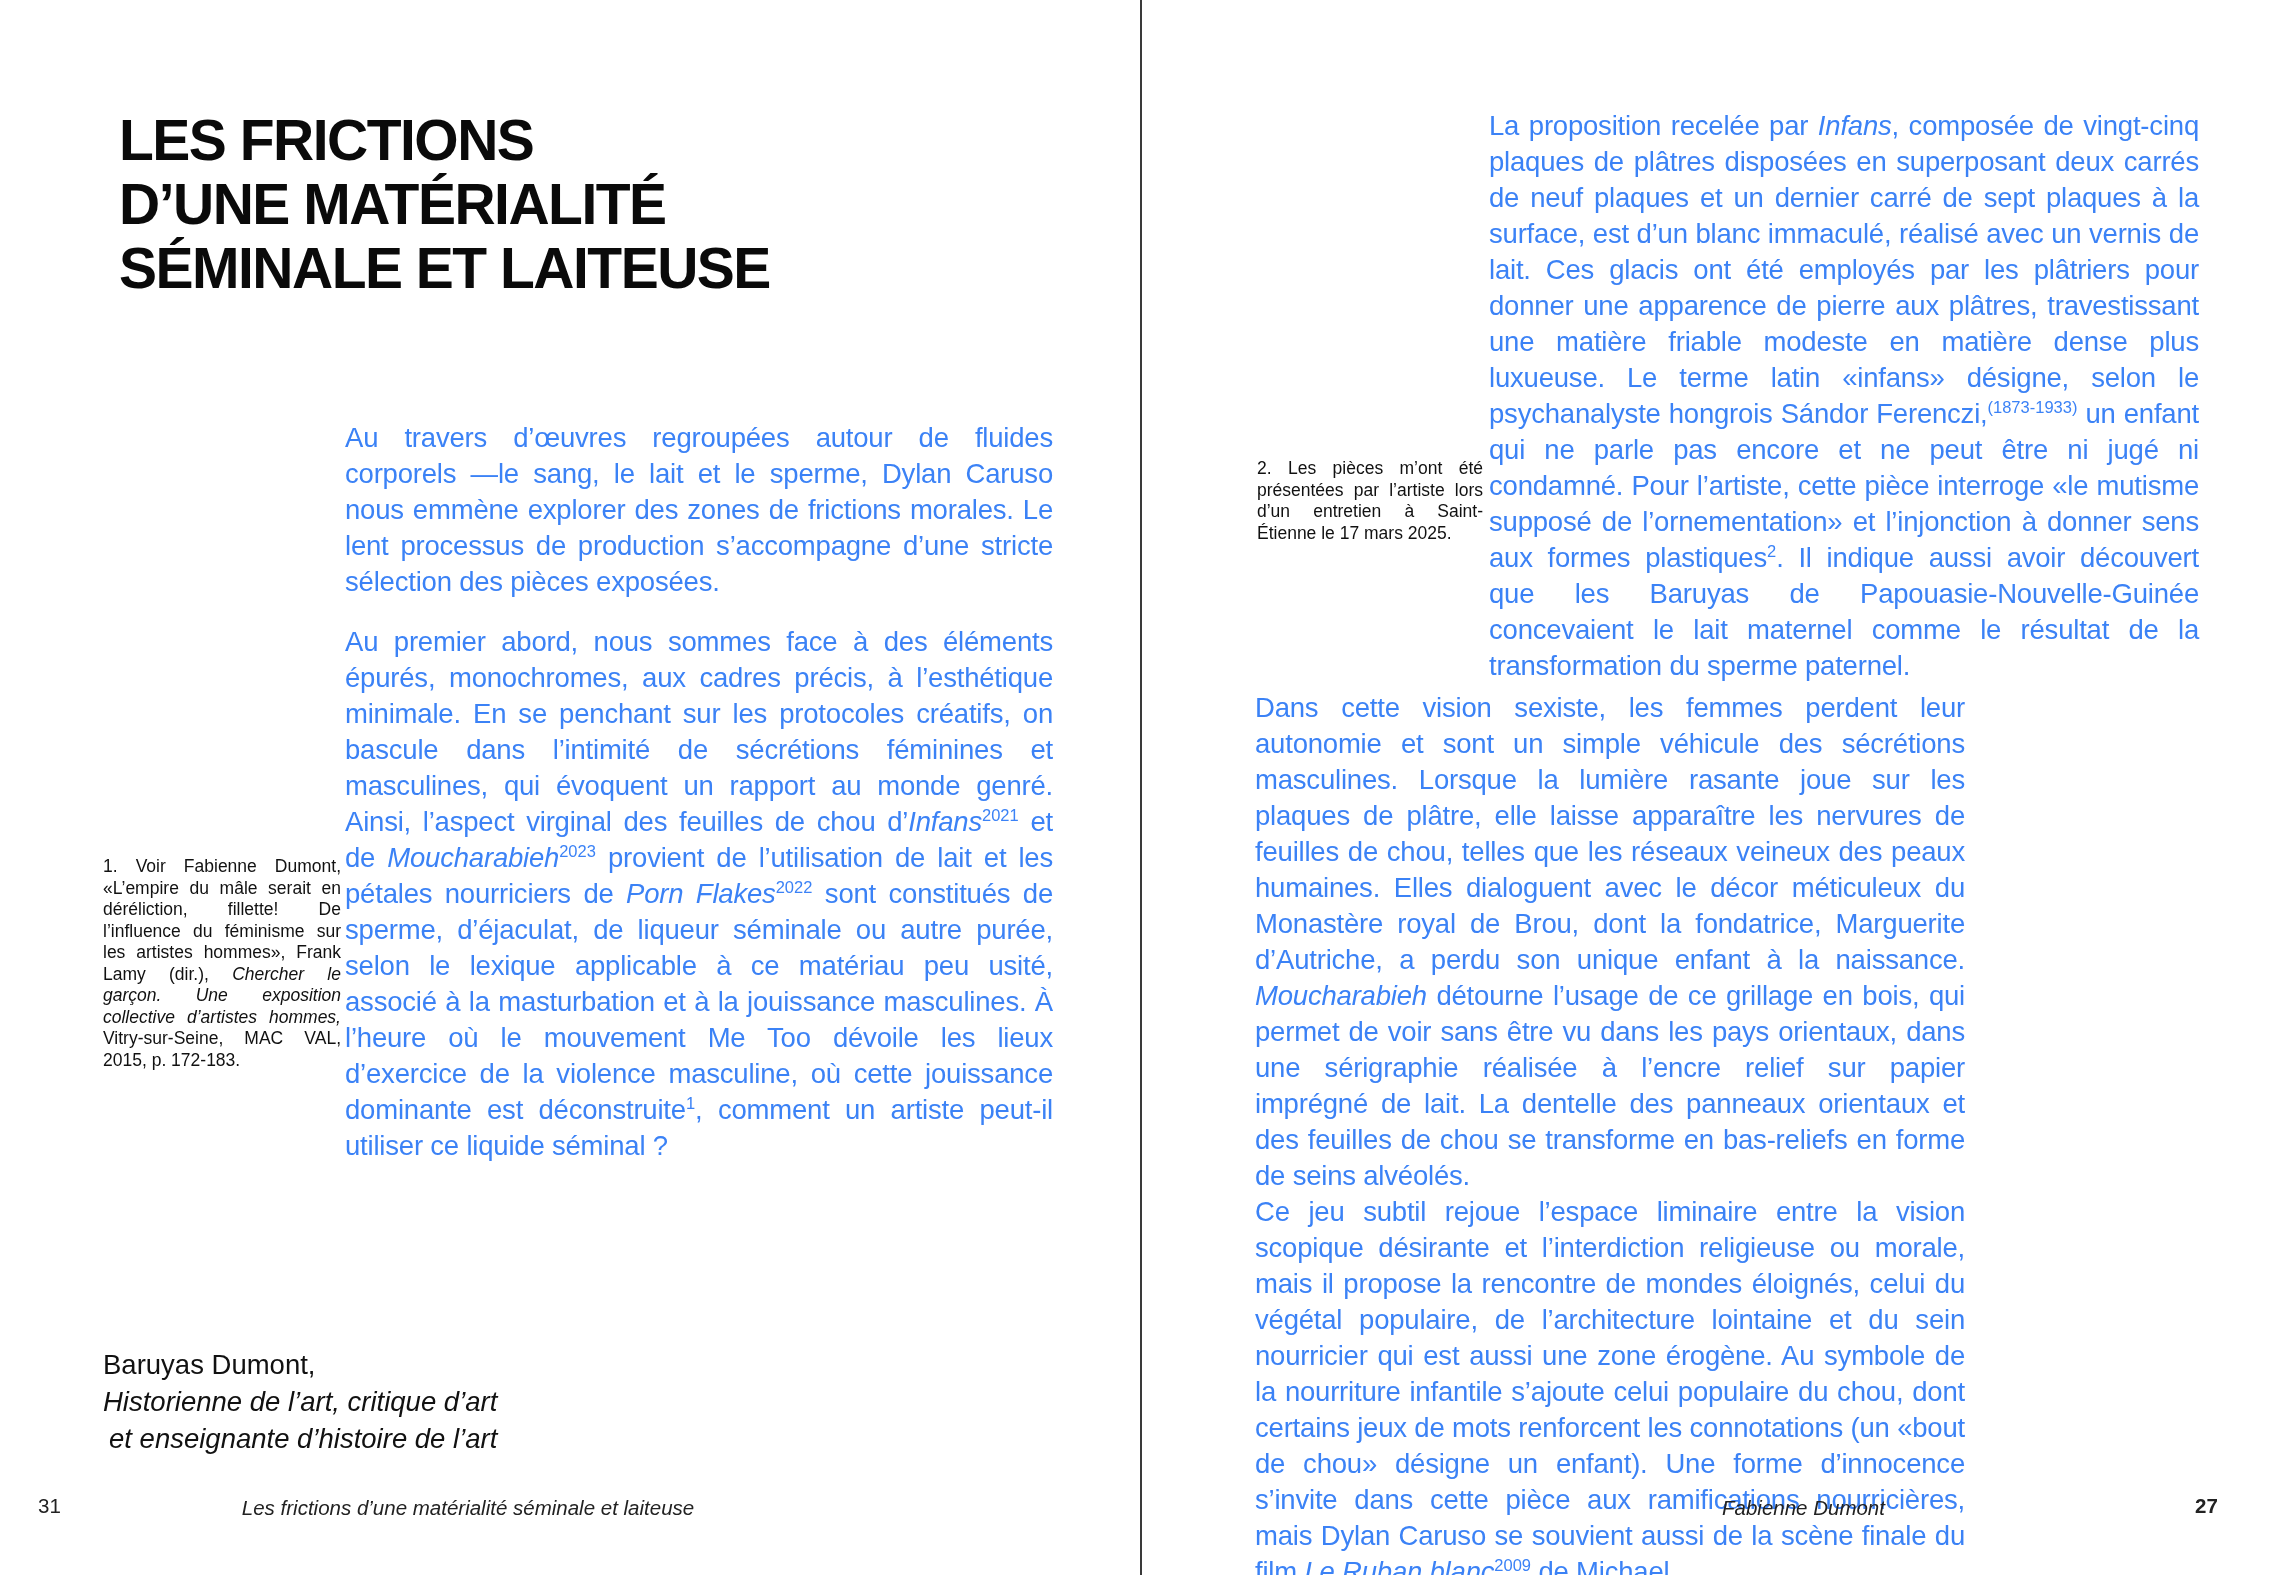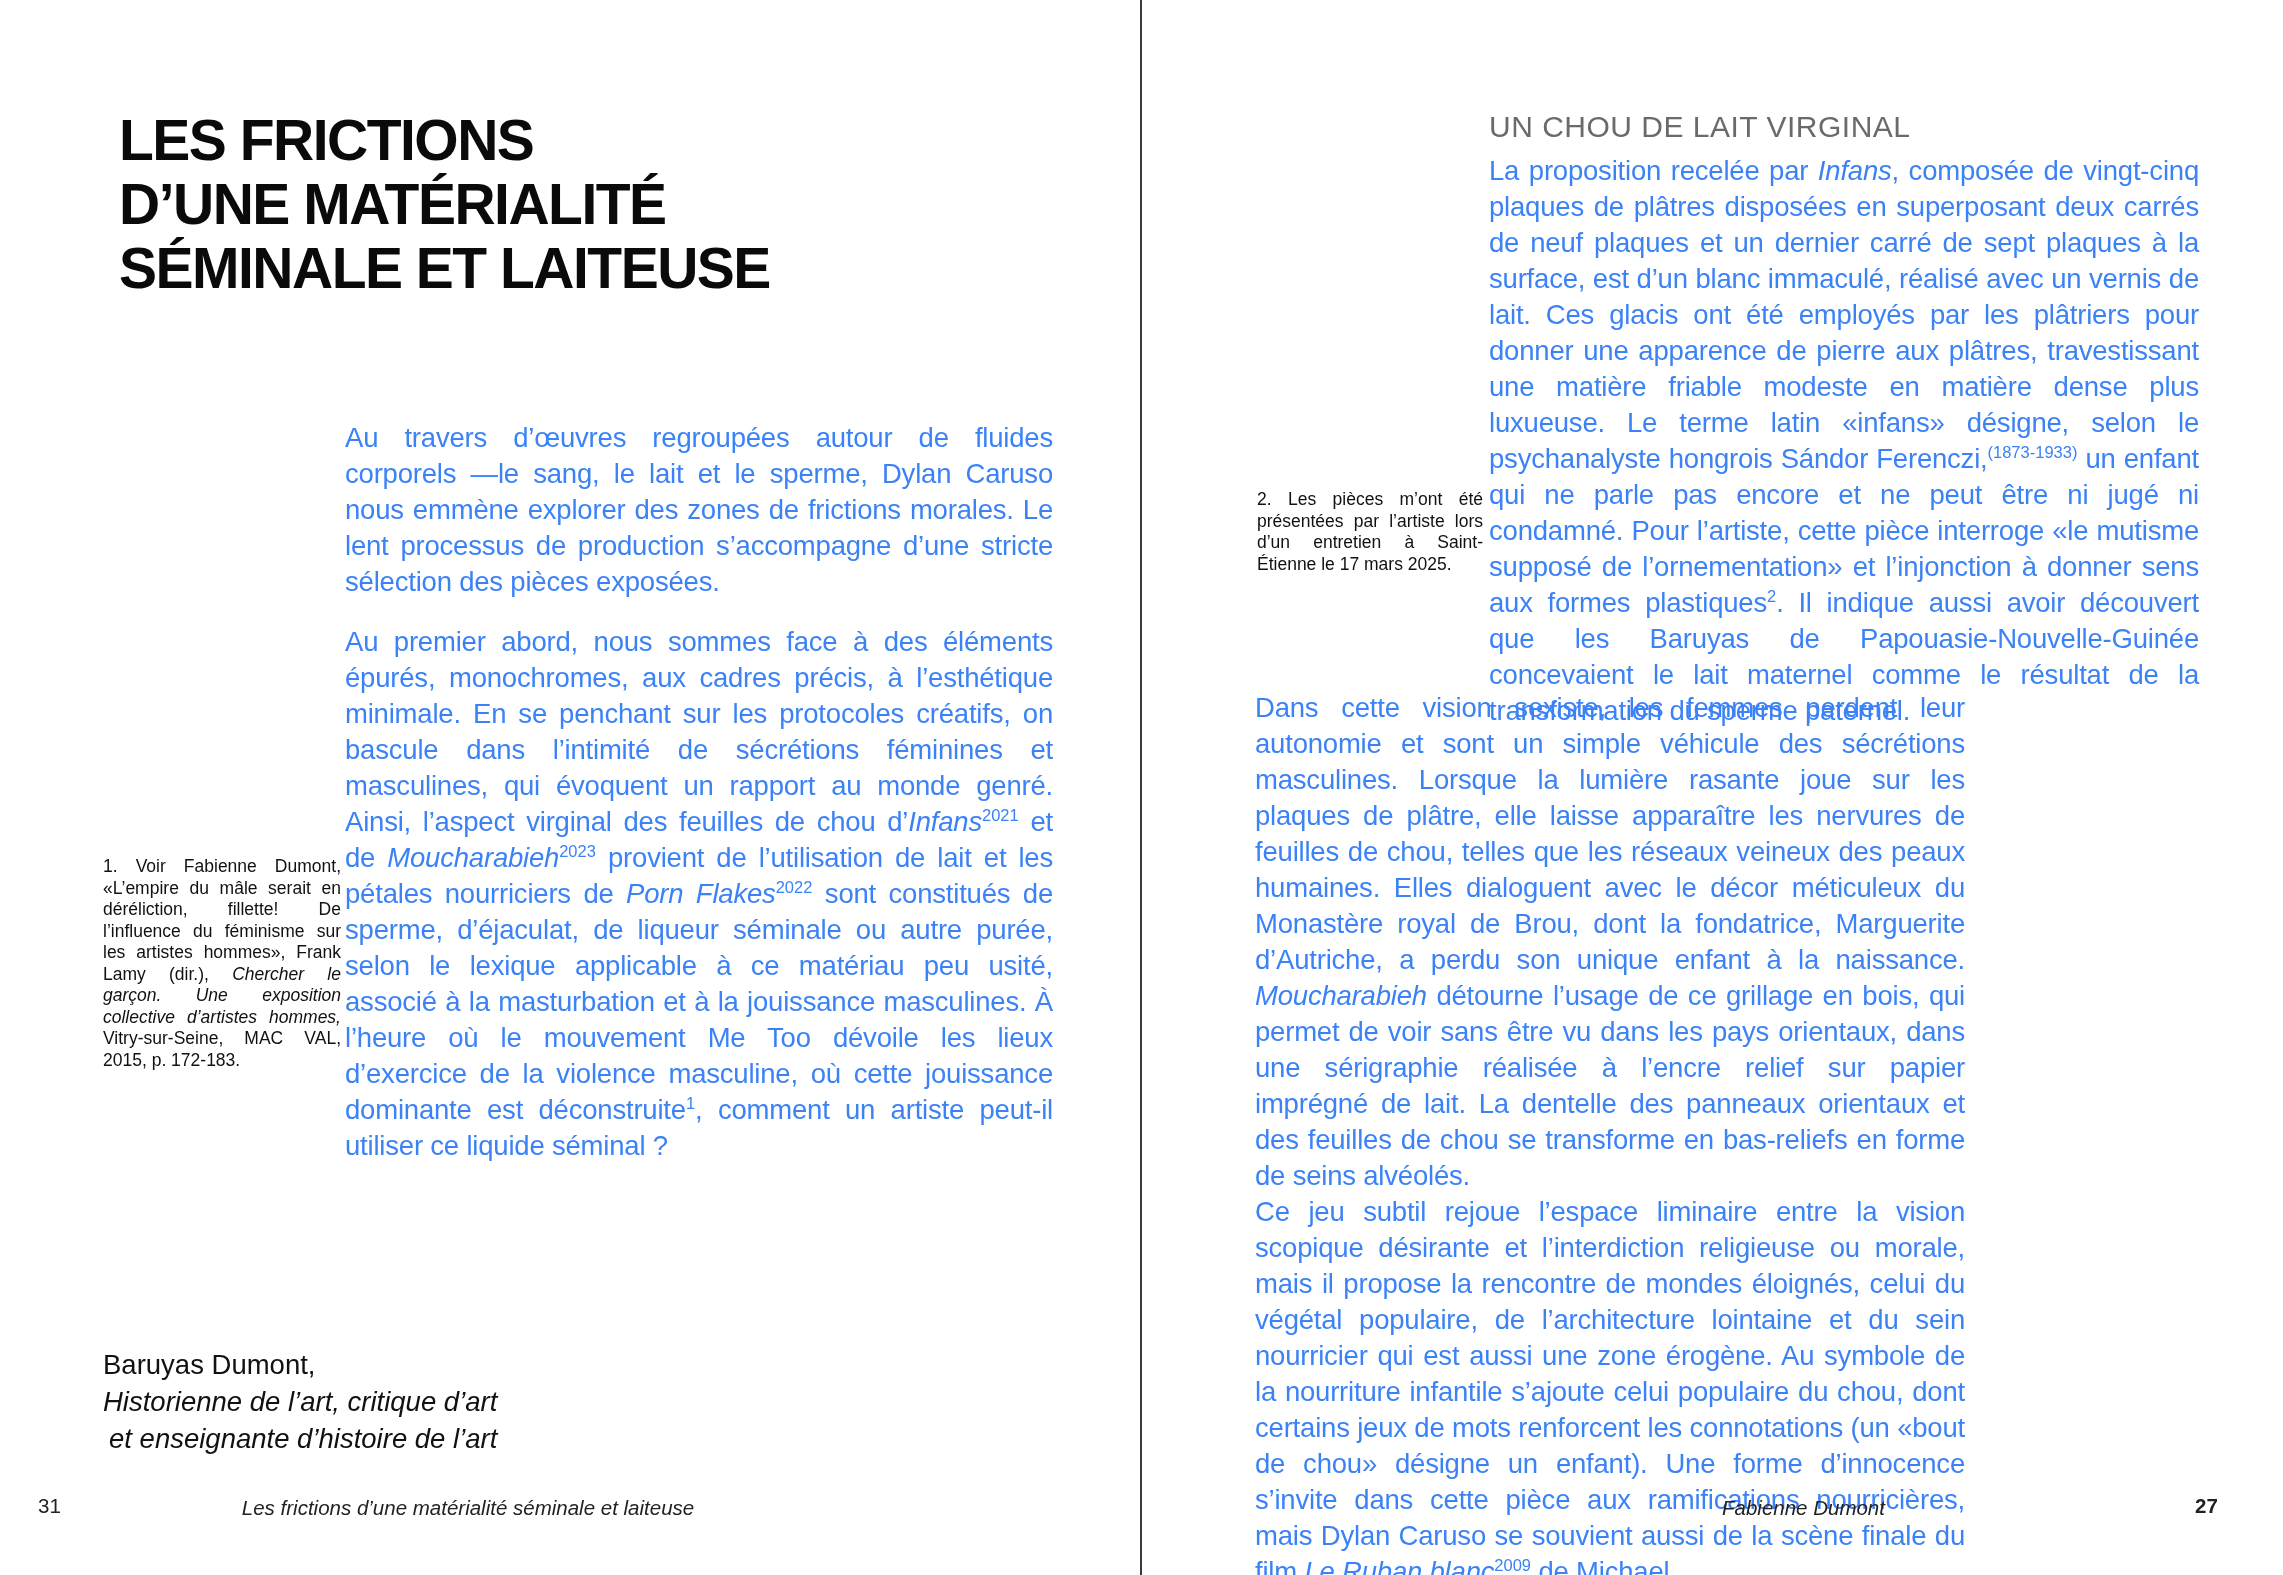--- a/index.html
+++ b/index.html
@@ -16,21 +16,21 @@
   p.body{
     margin:0;font-size:27.5px;line-height:36px;text-align:justify;
     letter-spacing:-0.2px;-webkit-hyphens:auto;hyphens:auto;color:#3b82f6;
   }
   p.body + p.body{margin-top:24px;}
   .note{
     position:absolute;font-size:17.5px;line-height:21.5px;text-align:justify;
     -webkit-hyphens:auto;hyphens:auto;color:#111;
   }
   .note-left{left:103px;top:856px;width:238px;}
-  .note-right{left:1257px;top:458px;width:226px;margin-top:31px;}
+  .note-right{left:1257px;top:458px;width:226px;}
   .author{position:absolute;left:103px;top:1346px;font-size:27.5px;line-height:37px;}
   .author .role{font-style:italic;text-align:right;}
   .rcol-narrow{position:absolute;left:1489px;top:108px;width:710px;}
   .section-heading{
     margin:0 0 7px 0;font-size:30px;line-height:38px;font-weight:normal;
     color:#6a6a6a;letter-spacing:0.5px;
   }
   .rcol-wide{position:absolute;left:1255px;top:690px;width:710px;}
   .rcol-wide p.body + p.body{margin-top:0;}
   .footer-num{position:absolute;top:1494px;font-size:20.5px;color:#222;}
@@ -62,21 +62,20 @@
     <div>Baruyas Dumont,</div>
     <div class="role">Historienne de l’art, critique d’art<br>et enseignante d’histoire de l’art</div>
   </div>
 
   <div class="footer-num footer-num-left">31</div>
   <div class="footer-title footer-title-left">Les frictions d’une matérialité séminale et laiteuse</div>
 
   <div class="note note-right">2. Les pièces m’ont été présentées par l’artiste lors d’un entretien à Saint-Étienne le 17 mars 2025.</div>
 
   <div class="rcol-narrow">
-    <h2 class="section-heading">UN CHOU DE LAIT VIRGINAL</h2>
     <p class="body"><span>La proposition recelée par </span><em>Infans</em><span>, composée de vingt-cinq plaques de plâtres disposées en superposant deux carrés de neuf plaques et un dernier carré de sept plaques à la surface, est d’un blanc immaculé, réalisé avec un vernis de lait. Ces glacis ont été employés par les plâtriers pour donner une apparence de pierre aux plâtres, travestissant une matière friable modeste en matière dense plus luxueuse. Le terme latin «infans» désigne, selon le psychanalyste hongrois Sándor Ferenczi,</span><sup>(1873-1933)</sup><span> un enfant qui ne parle pas encore et ne peut être ni jugé ni condamné. Pour l’artiste, cette pièce interroge «le mutisme supposé de l’ornementation» et l’injonction à donner sens aux formes plastiques</span><sup>2</sup><span>. Il indique aussi avoir découvert que les Baruyas de Papouasie-Nouvelle-Guinée concevaient le lait maternel comme le résultat de la transformation du sperme paternel.</span></p>
   </div>
 
   <div class="rcol-wide">
     <p class="body"><span>Dans cette vision sexiste, les femmes perdent leur autonomie et sont un simple véhicule des sécrétions masculines. Lorsque la lumière rasante joue sur les plaques de plâtre, elle laisse apparaître les nervures de feuilles de chou, telles que les réseaux veineux des peaux humaines. Elles dialoguent avec le décor méticuleux du Monastère royal de Brou, dont la fondatrice, Marguerite d’Autriche, a perdu son unique enfant à la naissance. </span><em>Moucharabieh</em><span> détourne l’usage de ce grillage en bois, qui permet de voir sans être vu dans les pays orientaux, dans une sérigraphie réalisée à l’encre relief sur papier imprégné de lait. La dentelle des panneaux orientaux et des feuilles de chou se transforme en bas-reliefs en forme de seins alvéolés.</span></p>
     <p class="body"><span>Ce jeu subtil rejoue l’espace liminaire entre la vision scopique désirante et l’interdiction religieuse ou morale, mais il propose la rencontre de mondes éloignés, celui du végétal populaire, de l’architecture lointaine et du sein nourricier qui est aussi une zone érogène. Au symbole de la nourriture infantile s’ajoute celui populaire du chou, dont certains jeux de mots renforcent les connotations (un «bout de chou» désigne un enfant). Une forme d’innocence s’invite dans cette pièce aux ramifications nourricières, mais Dylan Caruso se souvient aussi de la scène finale du film </span><em>Le Ruban blanc</em><sup>2009</sup><span> de Michael</span></p>
   </div>
 
   <div class="footer-title footer-title-right">Fabienne Dumont</div>
   <div class="footer-num footer-num-right">27</div>

